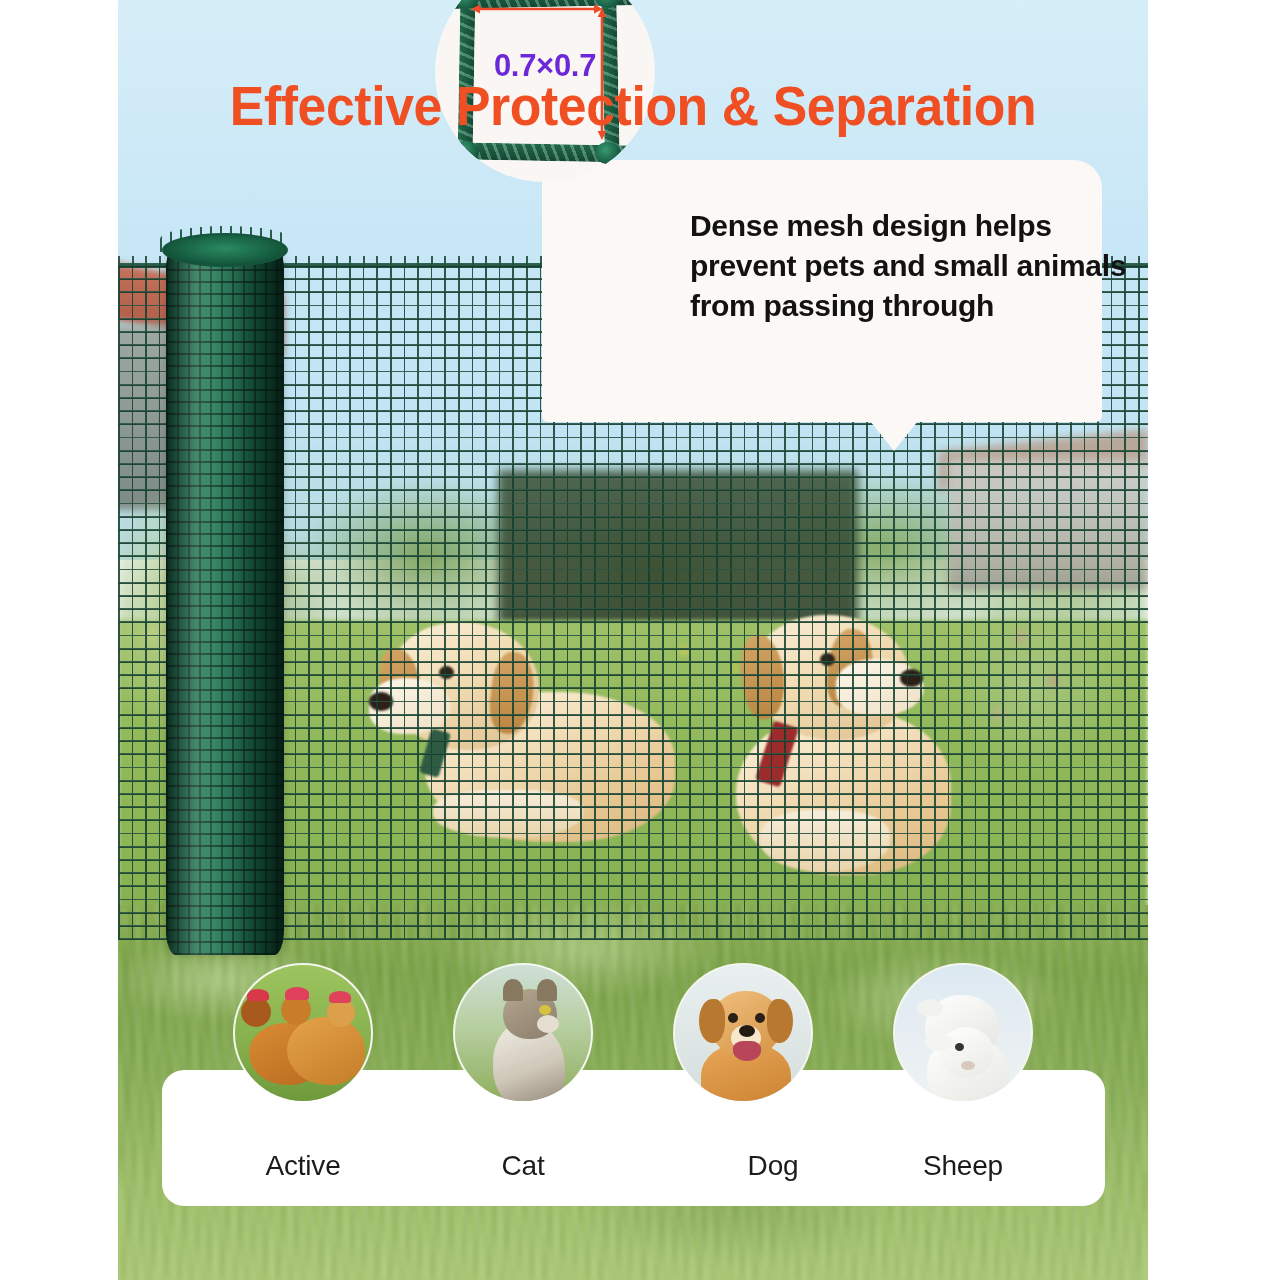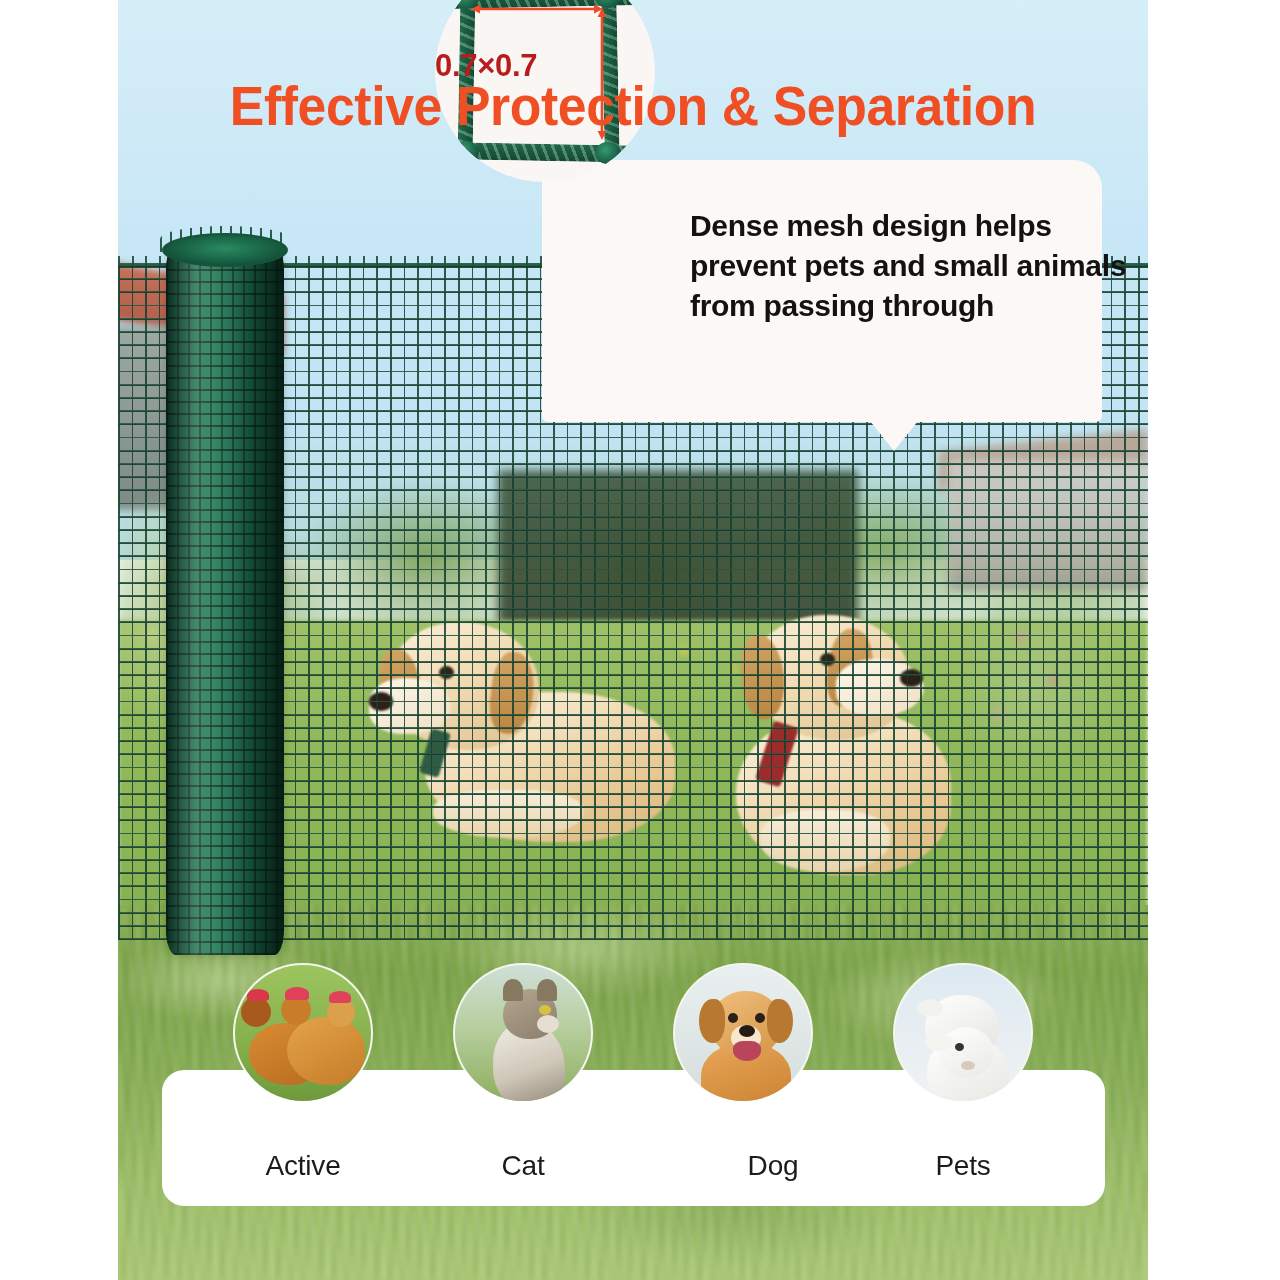--- a/index.html
+++ b/index.html
@@ -423,21 +423,22 @@
     border-radius: 50%;
     background: radial-gradient(circle at 40% 35%, #36996e 0%, #1b6146 60%, #0e412e 100%);
   }
 
   .dim-arrow-h, .dim-arrow-v { position: absolute; }
 
   #zoom-label {
     position: absolute;
     left: 0; right: 0;
     top: 88px;
-    color: #b91c1c;
+    text-align: center;
+    color: #6d28d9;
     font-weight: bold;
     font-size: 31px;
     line-height: 1.05;
     letter-spacing: -0.3px;
   }
   #zoom-label .unit { display: block; font-size: 31px; }
 
   
   #bubble {
     position: absolute;
@@ -659,19 +660,19 @@
       <div class="blob" style="left:32px; top:72px; width:82px; height:70px; background:linear-gradient(150deg,#ffffff 0%,#e6e6e1 100%); border-radius:46% 50% 40% 44%;"></div>
       <div class="blob" style="left:44px; top:62px; width:54px; height:50px; background:linear-gradient(150deg,#ffffff 0%,#e9e9e4 100%); border-radius:50% 50% 46% 46%;"></div>
       <div class="blob" style="left:30px; top:68px; width:28px; height:18px; background:#f4f4f0; border-radius:50%;"></div>
       <div class="blob" style="left:60px; top:78px; width:9px; height:8px; background:#3a332c; border-radius:50%;"></div>
       <div class="blob" style="left:66px; top:96px; width:14px; height:9px; background:#d8c9bd; border-radius:50%;"></div>
     </div>
 
     <div class="animal-label" style="left:90px;">Active</div>
     <div class="animal-label" style="left:310px;">Cat</div>
     <div class="animal-label" style="left:560px;">Dog</div>
-    <div class="animal-label" style="left:750px;">Pets</div>
+    <div class="animal-label" style="left:750px;">Sheep</div>
 
 
     <div id="title">Effective Protection &amp; Separation</div>
 
   </div>
 </div>
 
 </body></html>

